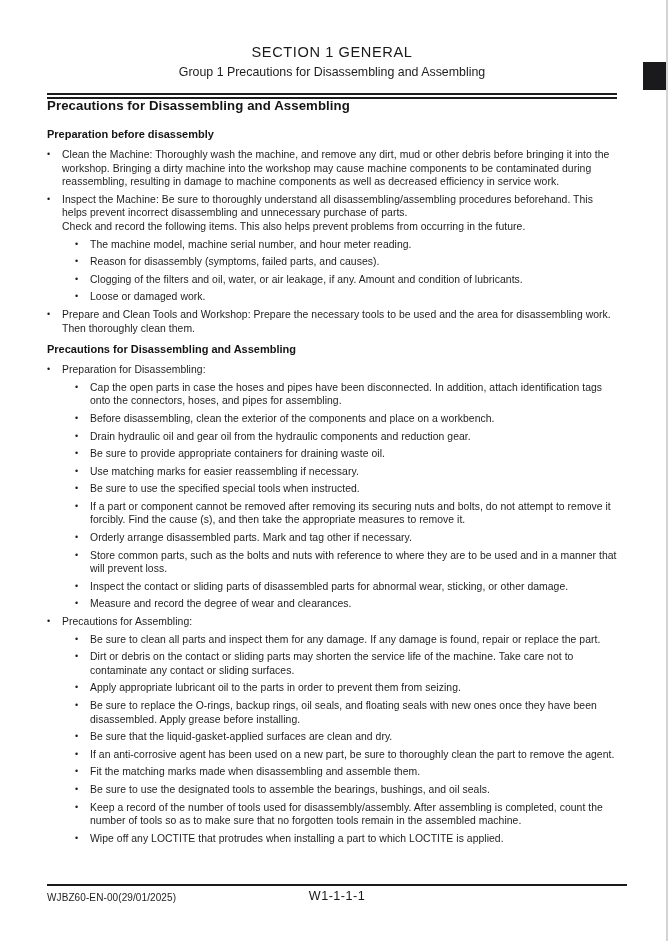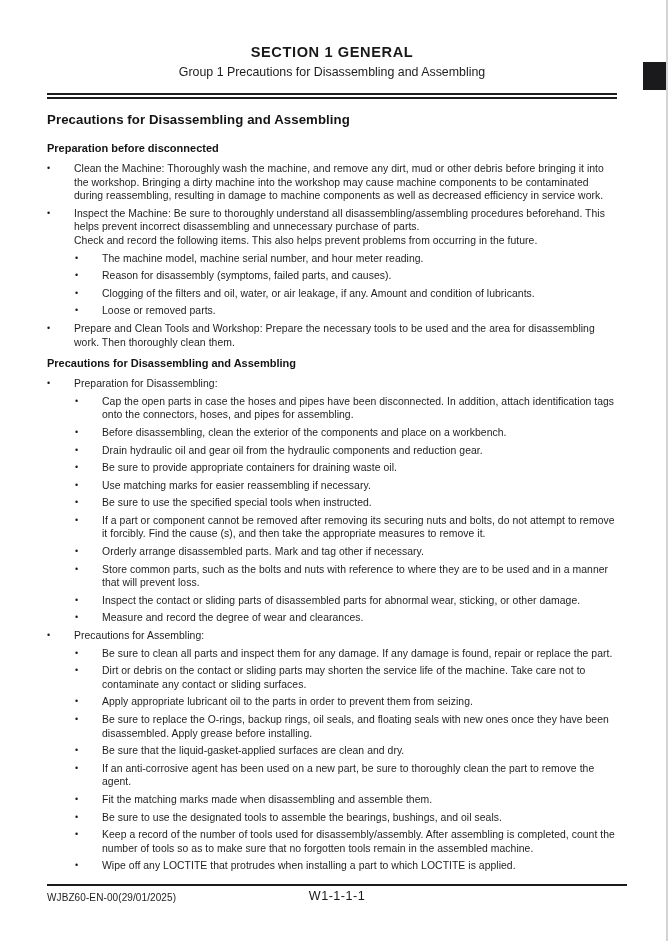--- a/index.html
+++ b/index.html
@@ -15,21 +15,21 @@
   }
   .header {
     position: absolute;
     top: 44px;
     left: 47px;
     width: 570px;
     text-align: center;
   }
   .section-title {
     font-size: 14.6px;
-    font-weight: bold;
+    font-weight: normal;
     letter-spacing: 0.6px;
     color: #191919;
   }
   .group-title {
     font-size: 12.4px;
     margin-top: 5px;
     color: #1d1d1d;
   }
   .double-rule {
     position: absolute;
@@ -51,21 +51,21 @@
   .edge-line {
     position: absolute;
     left: 666px;
     top: 0;
     width: 2px;
     height: 941px;
     background: #d4d4d4;
   }
   .content {
     position: absolute;
-    top: 112px;
+    top: 98px;
     left: 47px;
     width: 572px;
   }
   .main-heading {
     font-size: 13.2px;
     font-weight: bold;
     letter-spacing: 0.1px;
     margin-bottom: 15px;
     color: #141414;
   }
@@ -84,21 +84,20 @@
     line-height: 13.6px;
     color: #1b1b1b;
   }
   .txt {
     flex: 1;
     font-size: 10.4px;
     line-height: 13.6px;
     letter-spacing: 0.05px;
     white-space: pre-line;
     color: #1d1d1d;
-    margin-left: 12px;
   }
   .footer-rule {
     position: absolute;
     top: 884px;
     left: 47px;
     width: 580px;
     height: 2px;
     background: #1b1b1b;
   }
   .footer-doc {
@@ -131,21 +130,21 @@
     <div class="group-title">Group 1 Precautions for Disassembling and Assembling</div>
   </div>
 
   <div class="double-rule"></div>
   <div class="index-tab"></div>
   <div class="edge-line"></div>
 
   <div class="content">
     <div class="main-heading">Precautions for Disassembling and Assembling</div>
     <div id="sections">
-        <div class="sub-heading">Preparation before disconnected</div>
+        <div class="sub-heading">Preparation before disassembly</div>
         <div class="li1">
           <span class="bullet">•</span>
           <span class="txt">Clean the Machine: Thoroughly wash the machine, and remove any dirt, mud or other debris before bringing it into the workshop. Bringing a dirty machine into the workshop may cause machine components to be contaminated during reassembling, resulting in damage to machine components as well as decreased efficiency in service work.</span>
         </div>
         <div class="li1">
           <span class="bullet">•</span>
           <span class="txt">Inspect the Machine: Be sure to thoroughly understand all disassembling/assembling procedures beforehand. This helps prevent incorrect disassembling and unnecessary purchase of parts.
 Check and record the following items. This also helps prevent problems from occurring in the future.</span>
         </div>
         <div class="li2">
@@ -155,21 +154,21 @@
         <div class="li2">
           <span class="bullet">•</span>
           <span class="txt">Reason for disassembly (symptoms, failed parts, and causes).</span>
         </div>
         <div class="li2">
           <span class="bullet">•</span>
           <span class="txt">Clogging of the filters and oil, water, or air leakage, if any. Amount and condition of lubricants.</span>
         </div>
         <div class="li2">
           <span class="bullet">•</span>
-          <span class="txt">Loose or removed parts.</span>
+          <span class="txt">Loose or damaged work.</span>
         </div>
         <div class="li1">
           <span class="bullet">•</span>
           <span class="txt">Prepare and Clean Tools and Workshop: Prepare the necessary tools to be used and the area for disassembling work. Then thoroughly clean them.</span>
         </div>
         <div class="sub-heading">Precautions for Disassembling and Assembling</div>
         <div class="li1">
           <span class="bullet">•</span>
           <span class="txt">Preparation for Disassembling:</span>
         </div>

